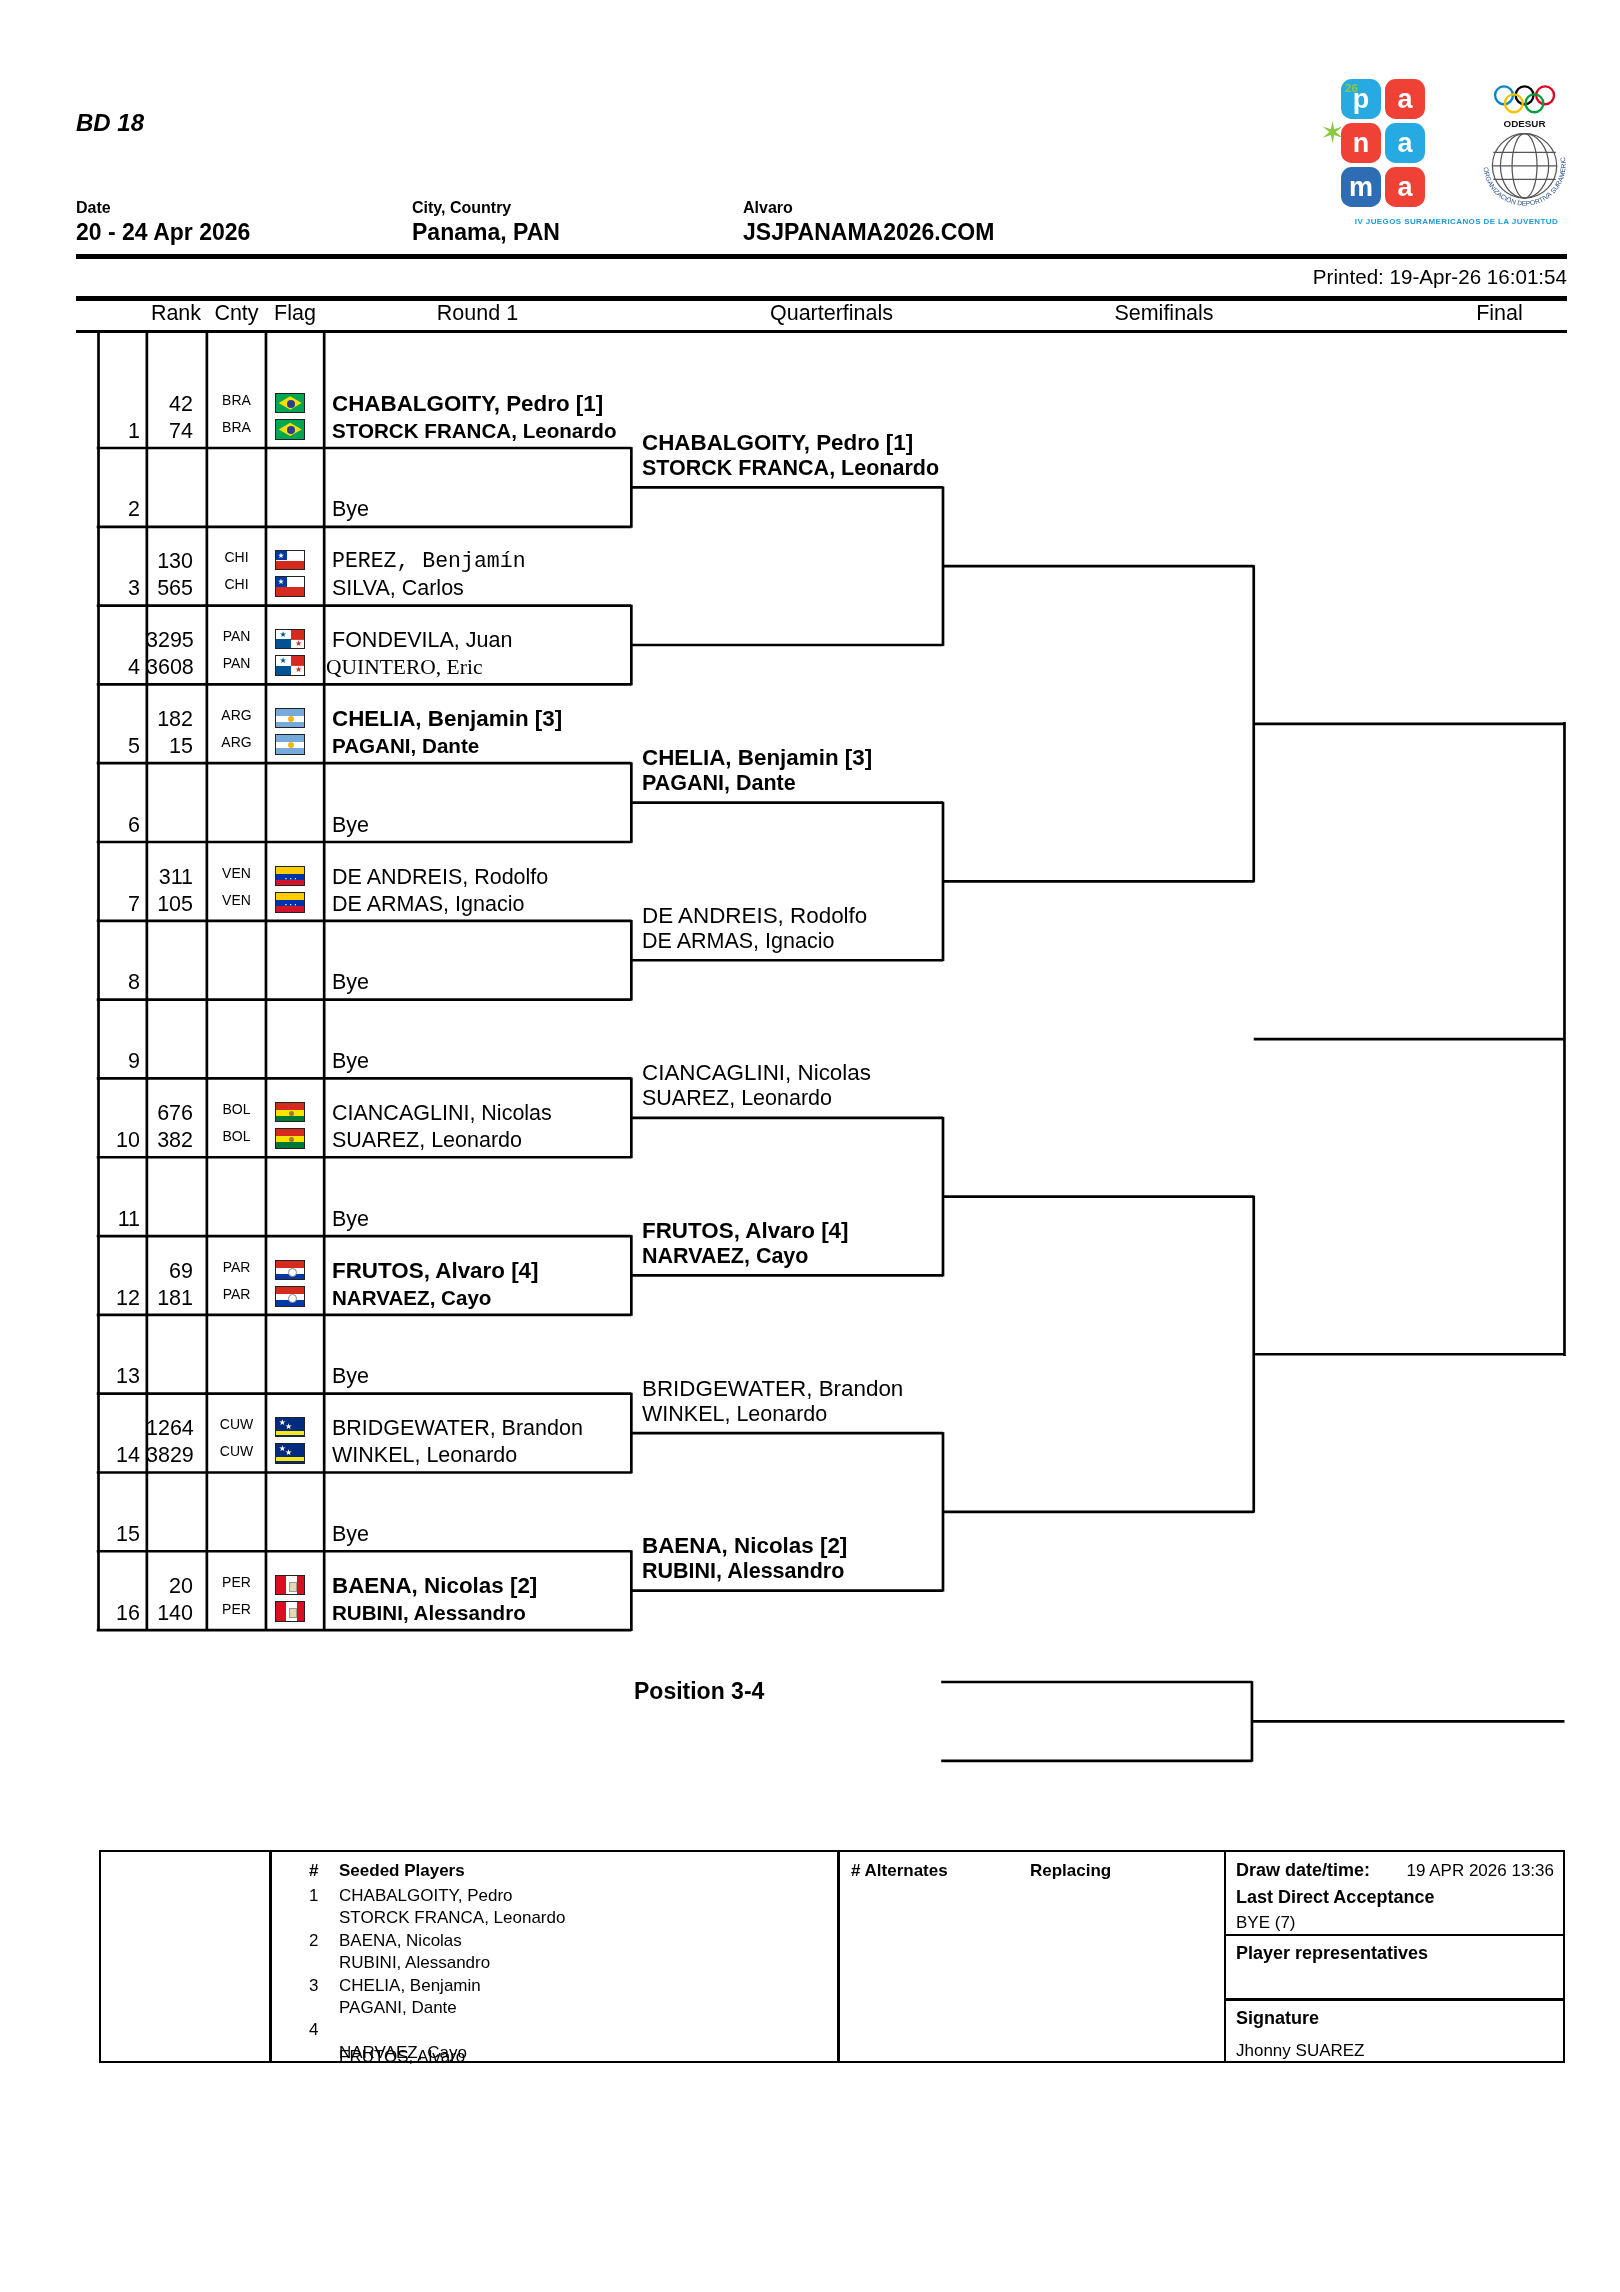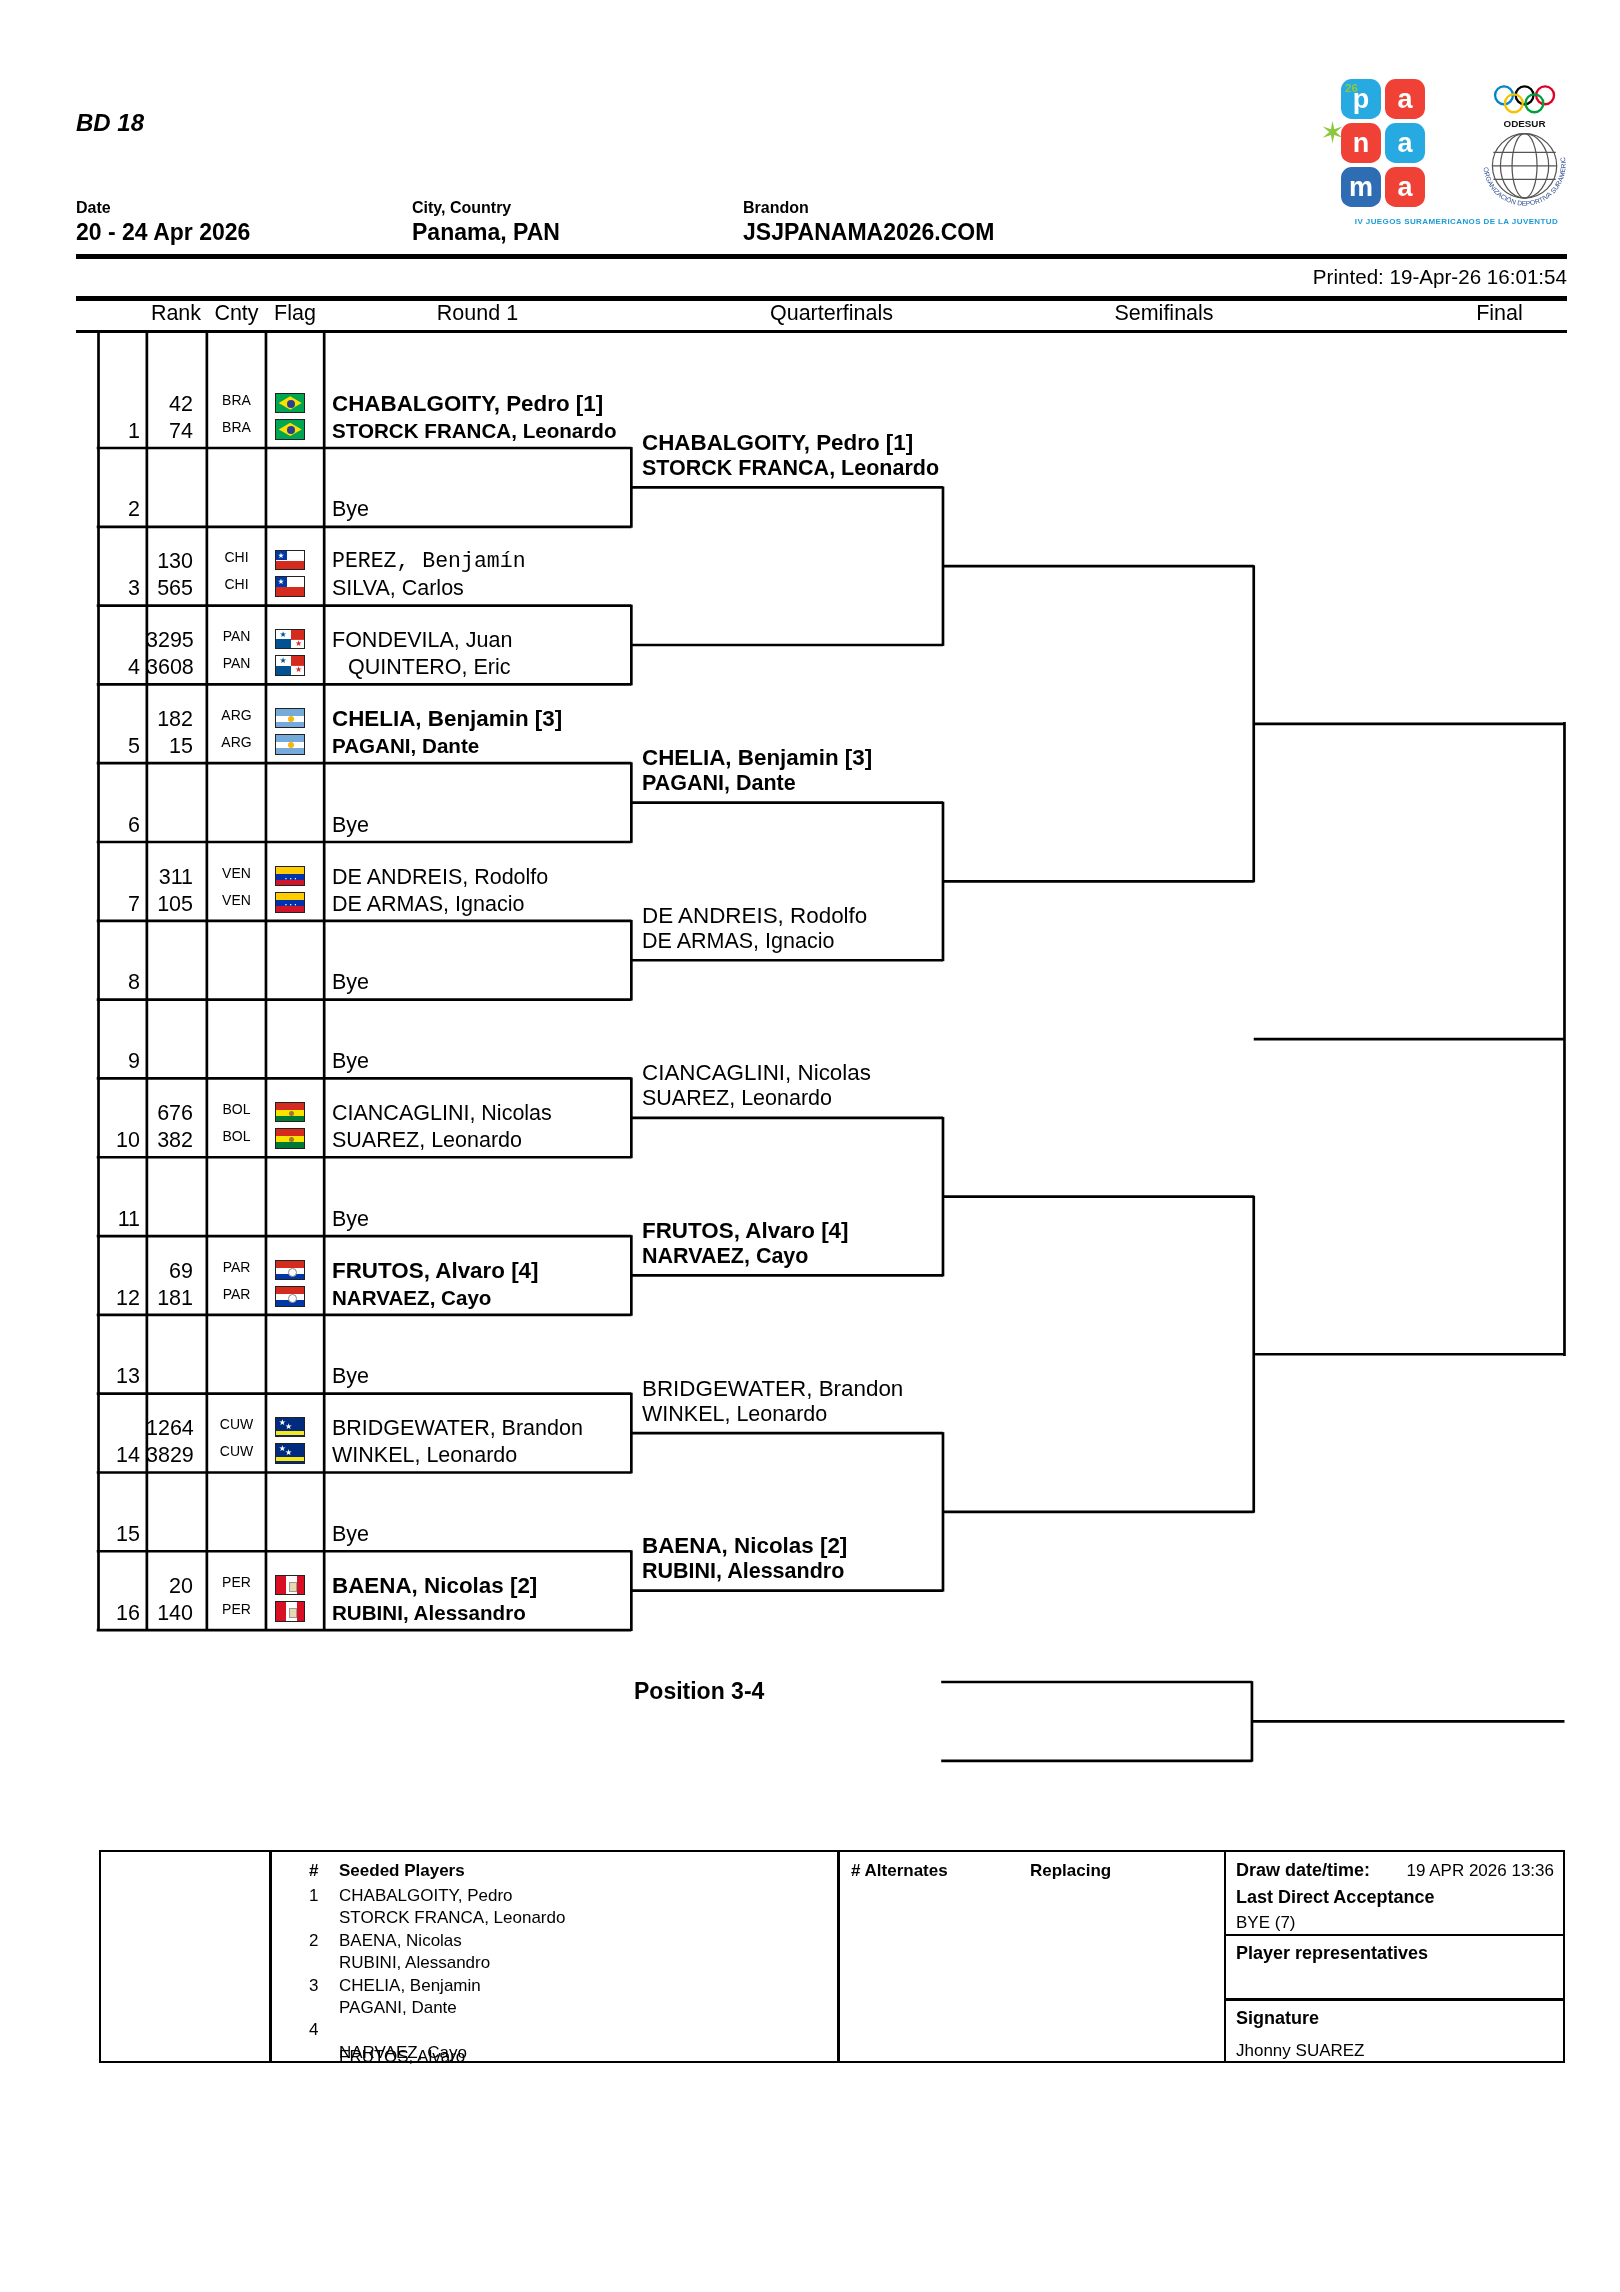--- a/index.html
+++ b/index.html
@@ -75,21 +75,21 @@
 </style>
 </head>
 <body>
 
 <div class="page">
 
   <div class="abs event" style="left:76px;top:109px;">BD 18</div>
 
   <div class="abs lbl" style="left:76px;top:199px;">Date</div>
   <div class="abs lbl" style="left:412px;top:199px;">City, Country</div>
-  <div class="abs lbl" style="left:743px;top:199px;">Brandon</div>
+  <div class="abs lbl" style="left:743px;top:199px;">Alvaro</div>
   <div class="abs val" style="left:76px;top:219px;">20 - 24 Apr 2026</div>
   <div class="abs val" style="left:412px;top:219px;">Panama, PAN</div>
   <div class="abs val" style="left:743px;top:219px;">JSJPANAMA2026.COM</div>
 
   <div>
     <div class="tilegrid">
       <div class="tile t-blue" style="left:0;top:0;">p</div>
       <div class="tile t-red" style="left:44px;top:0;">a</div>
       <div class="tile t-red" style="left:0;top:44px;">n</div>
       <div class="tile t-blue" style="left:44px;top:44px;">a</div>
@@ -238,21 +238,21 @@
 
   <div class="abs" style="left:0;top:625px;width:1620px;height:59px;">
     <span class="abs pos" style="left:99px;top:29.6px;width:41px;">4</span>
     <span class="abs rk" style="left:146px;top:2.7px;width:47px;">3295</span>
     <span class="abs rk" style="left:146px;top:29.6px;width:47px;">3608</span>
     <span class="abs cn" style="left:207px;top:2.7px;width:59px;">PAN</span>
     <span class="abs cn" style="left:207px;top:29.6px;width:59px;">PAN</span>
     <span class="flag flag-PAN" style="left:275px;top:3.6px;"></span>
     <span class="flag flag-PAN" style="left:275px;top:30px;"></span>
     <span class="abs nm" style="left:332px;top:2.7px;">FONDEVILA, Juan</span>
-    <span class="abs nm" style="left:348px;top:29.6px;">QUINTERO, Eric</span>
+    <span class="abs nm" style="left:326px;top:29.6px;font-family:Liberation Serif, serif;">QUINTERO, Eric</span>
   </div>
 
   <div class="abs" style="left:0;top:704px;width:1620px;height:59px;">
     <span class="abs pos" style="left:99px;top:29.6px;width:41px;">5</span>
     <span class="abs rk" style="left:146px;top:2.7px;width:47px;">182</span>
     <span class="abs rk" style="left:146px;top:29.6px;width:47px;">15</span>
     <span class="abs cn" style="left:207px;top:2.7px;width:59px;">ARG</span>
     <span class="abs cn" style="left:207px;top:29.6px;width:59px;">ARG</span>
     <span class="flag flag-ARG" style="left:275px;top:3.6px;"></span>
     <span class="flag flag-ARG" style="left:275px;top:30px;"></span>

